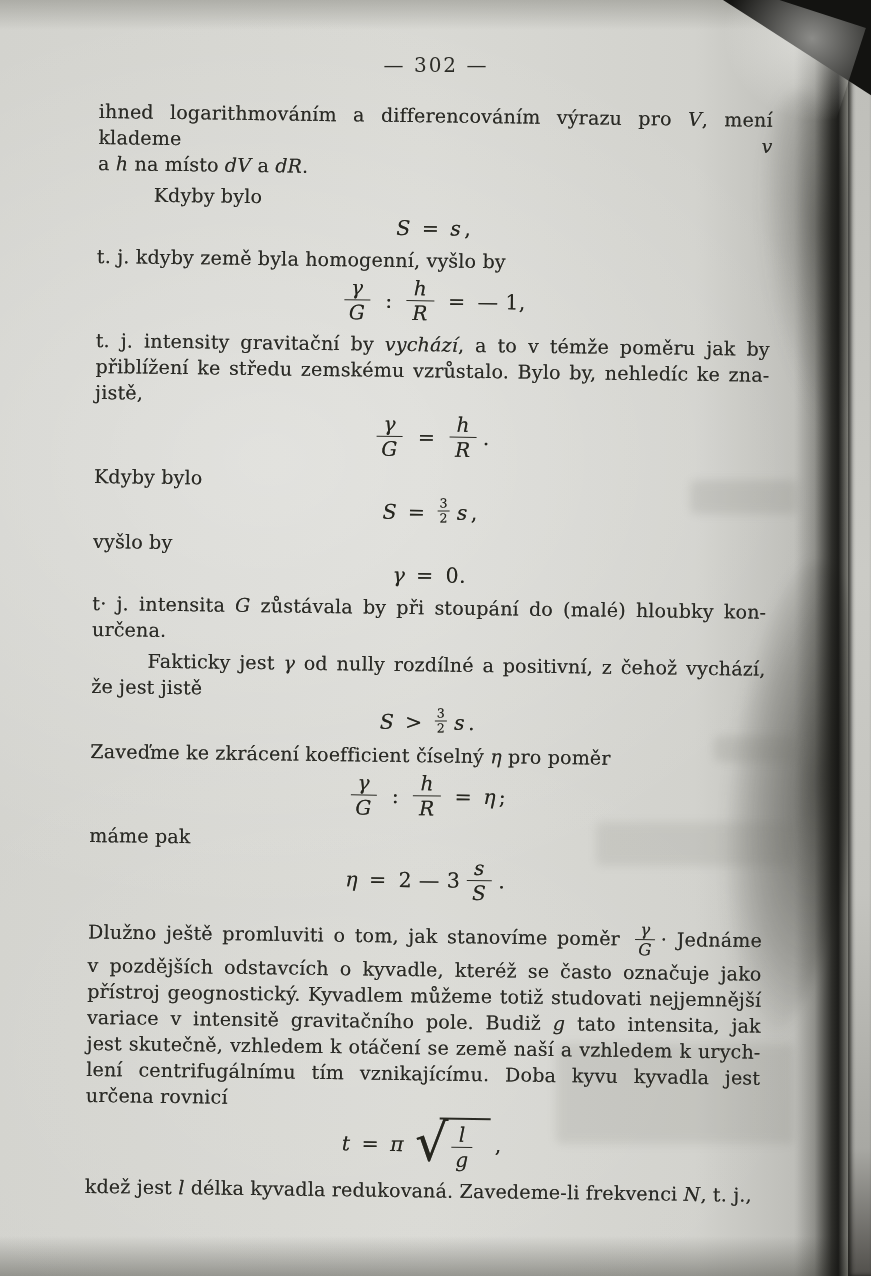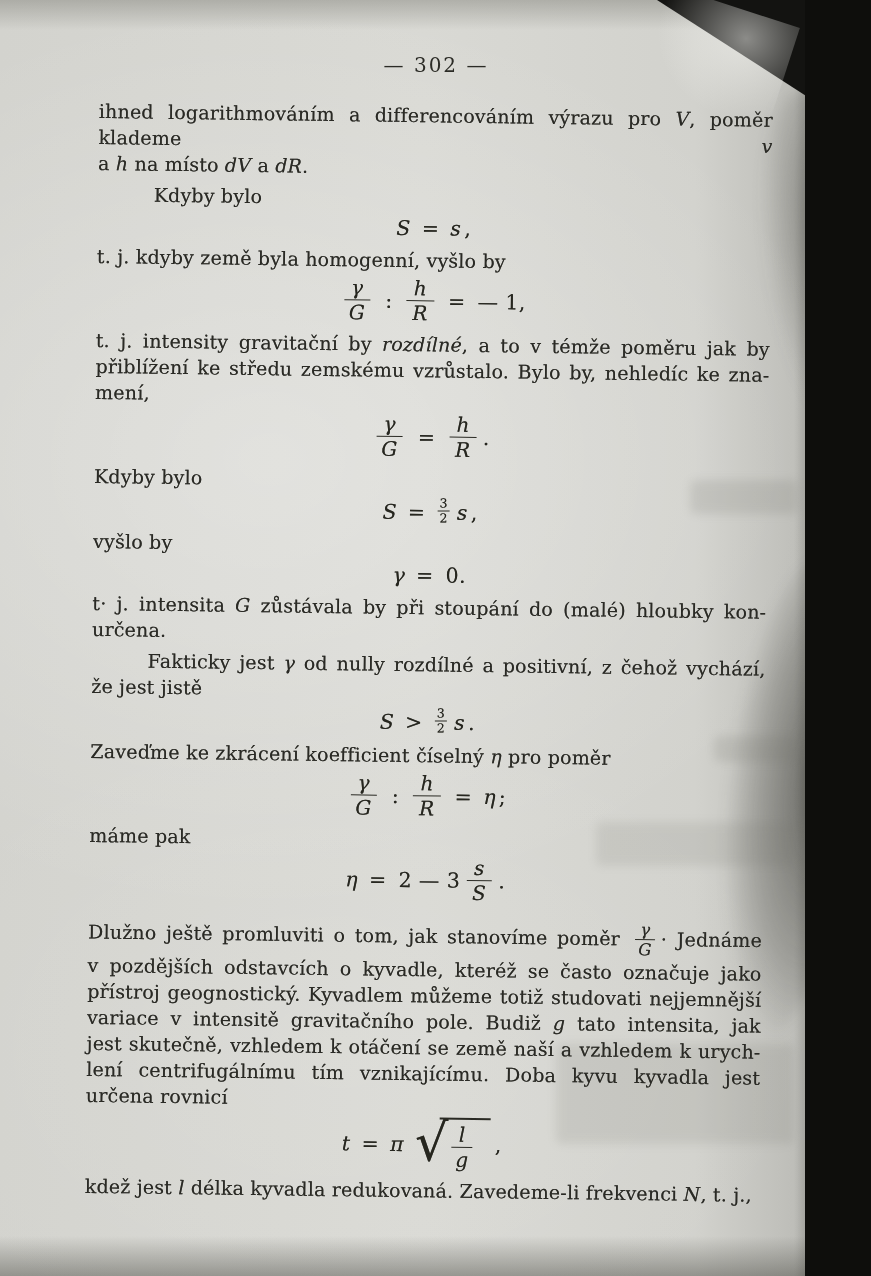--- a/index.html
+++ b/index.html
@@ -1,16 +1,16 @@
 <!DOCTYPE html>
 <html><head>
 <meta charset="utf-8">
 <style>
   html,body{margin:0;padding:0;width:871px;height:1276px;overflow:hidden;background:#0e0e0c;}
-  .scan{position:relative;width:805px;height:1276px;background:#0e0e0c;overflow:hidden;
+  .scan{position:relative;width:871px;height:1276px;background:#0e0e0c;overflow:hidden;
         font-family:"DejaVu Serif",serif;}
   
   .page{position:absolute;left:0;top:0;width:848px;height:1276px;
     background:
       radial-gradient(ellipse 820px 640px at 32% 36%, rgba(255,255,255,0.28), rgba(255,255,255,0) 72%),
       radial-gradient(ellipse 700px 500px at 40% 82%, rgba(255,255,255,0.10), rgba(255,255,255,0) 70%),
       linear-gradient(to right, #d3d3ce 0%, #d9d9d4 50%, #d2d2cd 82%, #bdbdb8 94%, #90908a 100%),
       #d6d6d1;}
   .top-shade{position:absolute;left:0;top:0;width:848px;height:30px;
       background:linear-gradient(to bottom, rgba(110,110,102,0.38), rgba(110,110,102,0));}
@@ -83,21 +83,21 @@
   <div class="top-shade"></div>
   <div class="crease-top"></div>
   <div class="crease-mid"></div>
   <div class="bleed b1"></div>
   <div class="bleed b2"></div>
   <div class="bleed b3"></div>
   <div class="bleed b4"></div>
   <div class="pagenum">— 302 —</div>
   <div class="textcol" id="textcol">
       <div class="para">
-        <div class="line j"><span>ihned logarithmováním a differencováním výrazu pro </span><em>V</em><span>, poměr klademe </span><em>v</em></div>
+        <div class="line j"><span>ihned logarithmováním a differencováním výrazu pro </span><em>V</em><span>, mení klademe </span><em>v</em></div>
         <div class="line"><span>a </span><em>h</em><span> na místo </span><em>dV</em><span> a </span><em>dR</em><span>.</span></div>
       </div>
       <div class="para indent">
         <div class="line"><span>Kdyby bylo</span></div>
       </div>
       <div class="formula">
         <span class="var">S</span>
         <span class="op">=</span>
         <span class="var">s</span>
         <span class="ftxt">,</span>
@@ -112,23 +112,23 @@
         </span>
         <span class="op">:</span>
         <span class="frac">
           <span class="num">h</span>
           <span class="den">R</span>
         </span>
         <span class="op">=</span>
         <span class="ftxt">— 1,</span>
       </div>
       <div class="para">
-        <div class="line j"><span>t. j. intensity gravitační by </span><em>rozdílné</em><span>, a to v témže poměru jak by</span></div>
+        <div class="line j"><span>t. j. intensity gravitační by </span><em>vychází</em><span>, a to v témže poměru jak by</span></div>
         <div class="line j"><span>přiblížení ke středu zemskému vzrůstalo. Bylo by, nehledíc ke zna-</span></div>
-        <div class="line"><span>mení,</span></div>
+        <div class="line"><span>jistě,</span></div>
       </div>
       <div class="formula">
         <span class="frac">
           <span class="num">γ</span>
           <span class="den">G</span>
         </span>
         <span class="op">=</span>
         <span class="frac">
           <span class="num">h</span>
           <span class="den">R</span>

